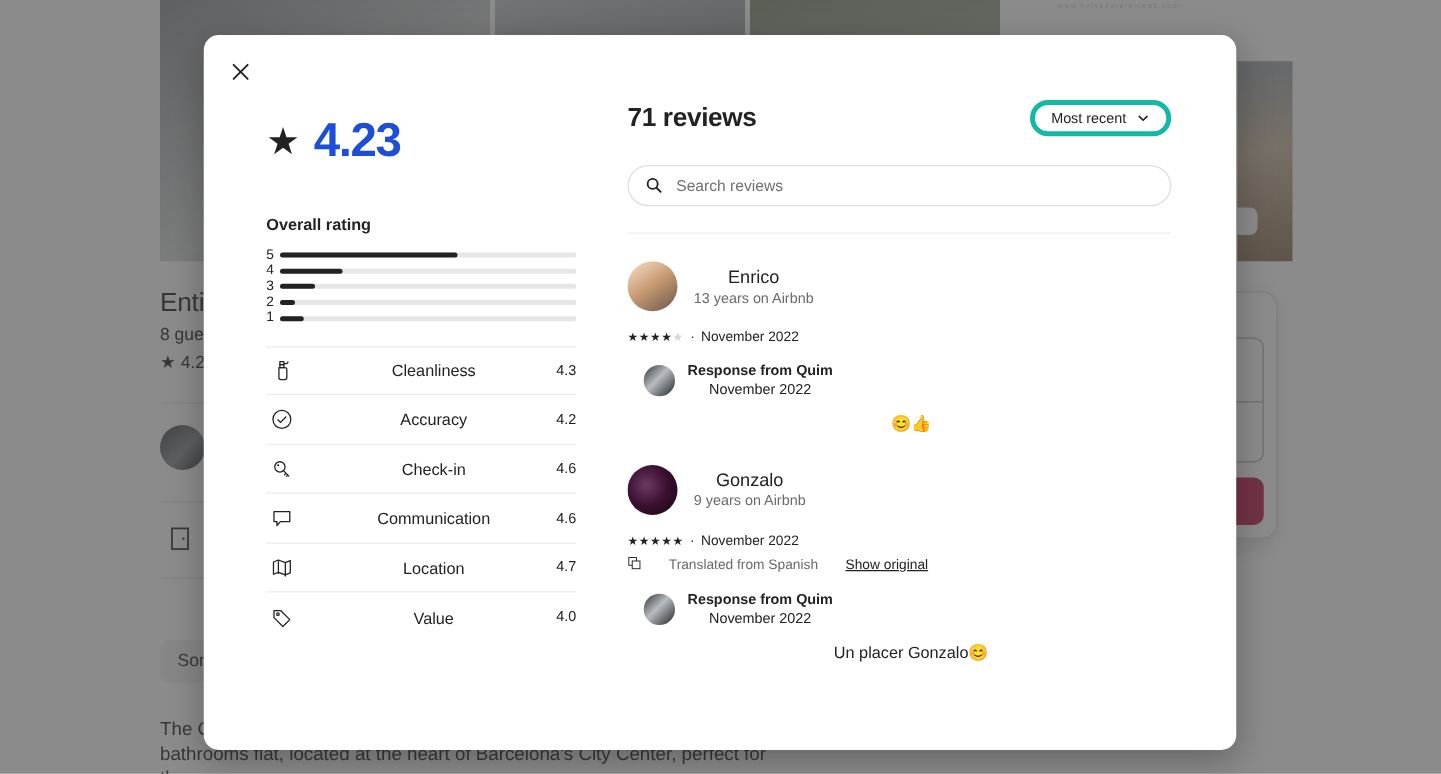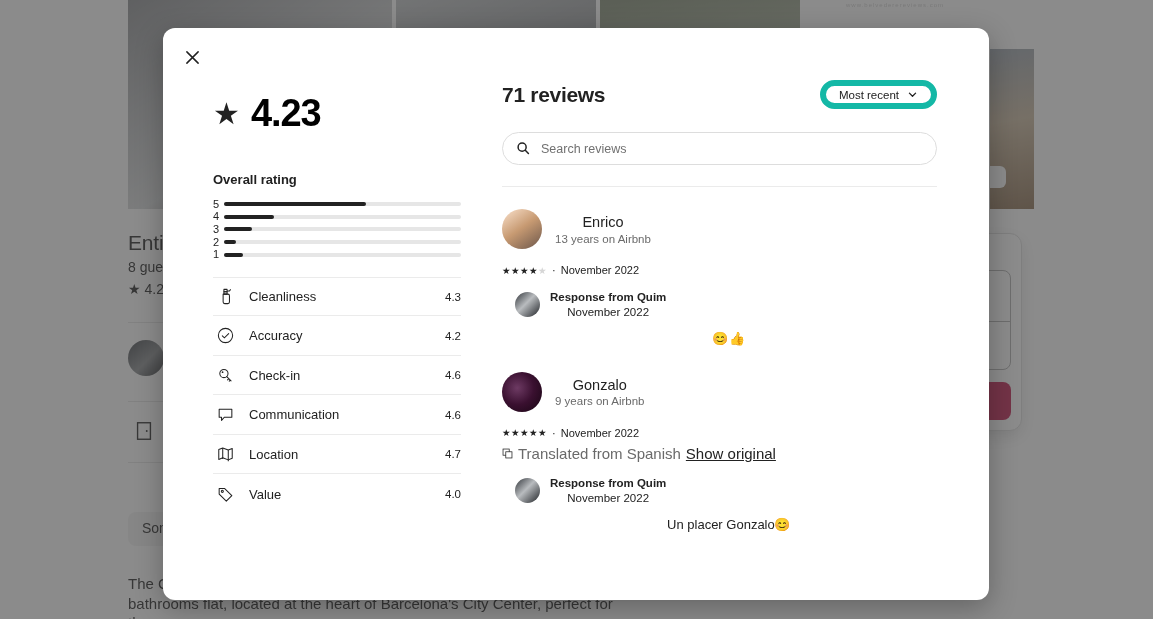--- a/index.html
+++ b/index.html
@@ -59,44 +59,44 @@
     position: absolute; left: 13px; top: 13px; width: 32px; height: 32px; border-radius: 50%;
     border: none; background: transparent; cursor: pointer; display: flex; align-items: center; justify-content: center;
   }
 
   .modal-body { display: flex; height: 100%; padding: 52px 24px 0 24px; }
 
   
   .left-col { width: 292px; flex: none; padding-left: 26px; padding-right: 18px; }
   .overall { display: flex; align-items: center; gap: 11px; margin-top: 12px; }
   .overall .star { font-size: 30px; line-height: 1; color: #222; }
-  .overall .num { font-size: 38px; font-weight: 700; letter-spacing: -1.1px; color: #000000; }
+  .overall .num { font-size: 38px; font-weight: 700; letter-spacing: -1.1px; color: #1d4ed8; }
 
   .ovr-label { margin-top: 37px; font-size: 13px; font-weight: 600; color: #222; }
   .bars { margin-top: 11px; }
   .bar-row { display: flex; align-items: center; height: 12.6px; }
   .bar-n { width: 11px; font-size: 11px; color: #222; line-height: 1; }
   .bar-track { position: relative; flex: 1; height: 4px; background: #e6e6e6; border-radius: 2px; }
   .bar-fill { position: absolute; left: 0; top: 0; height: 4px; background: #222; border-radius: 2px; }
 
   .cat-list { margin-top: 16px; }
-  .cat-row { display: flex; align-items: center; height: 39.5px; border-bottom: 1px solid #ebebeb; }
+  .cat-row { display: flex; align-items: center; height: 39.5px; border-bottom: 1px solid #ebebeb; text-align: center; }
   .cat-row:first-child { border-top: 1px solid #ebebeb; }
   .cat-row:last-child { border-bottom: none; }
   .cat-icon { width: 24px; height: 24px; flex: none; display: flex; align-items: center; justify-content: center; color: #222; }
   .cat-name { flex: 1; padding-left: 12px; font-size: 13px; color: #222; }
   .cat-val { font-size: 11.5px; color: #222; }
 
   
   .right-col { flex: 1; padding-left: 23px; display: flex; flex-direction: column; min-width: 0; }
   .rev-head { display: flex; align-items: center; justify-content: space-between; padding-right: 28px; }
   .rev-count { font-size: 21px; font-weight: 700; color: #222; letter-spacing: -.3px; }
   .sort-pill {
     display: flex; align-items: center; gap: 8px; height: 29px; padding: 0 13px;
-    border: 6px solid #14b8a6; border-radius: 16px; background: #fff; cursor: pointer;
+    border: 4px solid #14b8a6; border-radius: 16px; background: #fff; cursor: pointer;
     font-size: 11.5px; color: #222;
   }
   .search-wrap { margin-top: 23px; margin-right: 28px; position: relative; }
   .search-box {
     width: 100%; height: 33px; border: 1px solid #dddddd; border-radius: 17px;
     padding: 0 14px 0 38px; font-size: 12.5px; color: #222; background: #fff;
     font-family: "Liberation Sans", sans-serif;
   }
   .search-box::placeholder { color: #717171; }
   .search-ico { position: absolute; left: 14px; top: 9px; color: #222; }
@@ -110,21 +110,21 @@
   .av-enrico { background: linear-gradient(145deg,#f0d3ba 10%,#c79a72 48%,#7d6352 90%); }
   .av-gonzalo { background: radial-gradient(circle at 38% 40%,#6d3a63 0%,#3a1030 48%,#160511 100%); }
   .av-quim { width: 25px; height: 25px; border-radius: 50%; flex: none;
     background: linear-gradient(135deg,#2e3237 0%,#b9bcbf 45%,#1f2226 100%); }
   .rev-name { font-size: 14.5px; color: #222; line-height: 1.25; }
   .rev-years { font-size: 11.5px; color: #6a6a6a; margin-top: 1px; }
   .rev-meta { display: flex; align-items: center; gap: 5px; margin-top: 15px; font-size: 11px; color: #222; }
   .stars { letter-spacing: .5px; font-size: 9.5px; color: #222; }
   .stars .off { color: #d6d6d6; }
   .rev-text { margin-top: 8px; font-size: 13.5px; line-height: 18px; color: #222; }
-  .trans-row { display: flex; align-items: center; gap: 5px; margin-top: 6px; font-size: 15px; color: #222; }
+  .trans-row { display: flex; align-items: center; gap: 22px; margin-top: 6px; font-size: 11px; color: #222; }
   .trans-note { color: #6a6a6a; }
   .trans-link { color: #222; text-decoration: underline; cursor: pointer; }
   .response { margin-top: 14px; margin-left: 13px; }
   .resp-top { display: flex; align-items: center; gap: 10px; }
   .resp-name { font-size: 11.5px; font-weight: 600; color: #222; line-height: 1.3; }
   .resp-date { font-size: 11.5px; color: #222; line-height: 1.3; }
   .resp-text { margin-top: 11px; font-size: 13px; color: #222; }
 </style>
 </head>
 <body>

